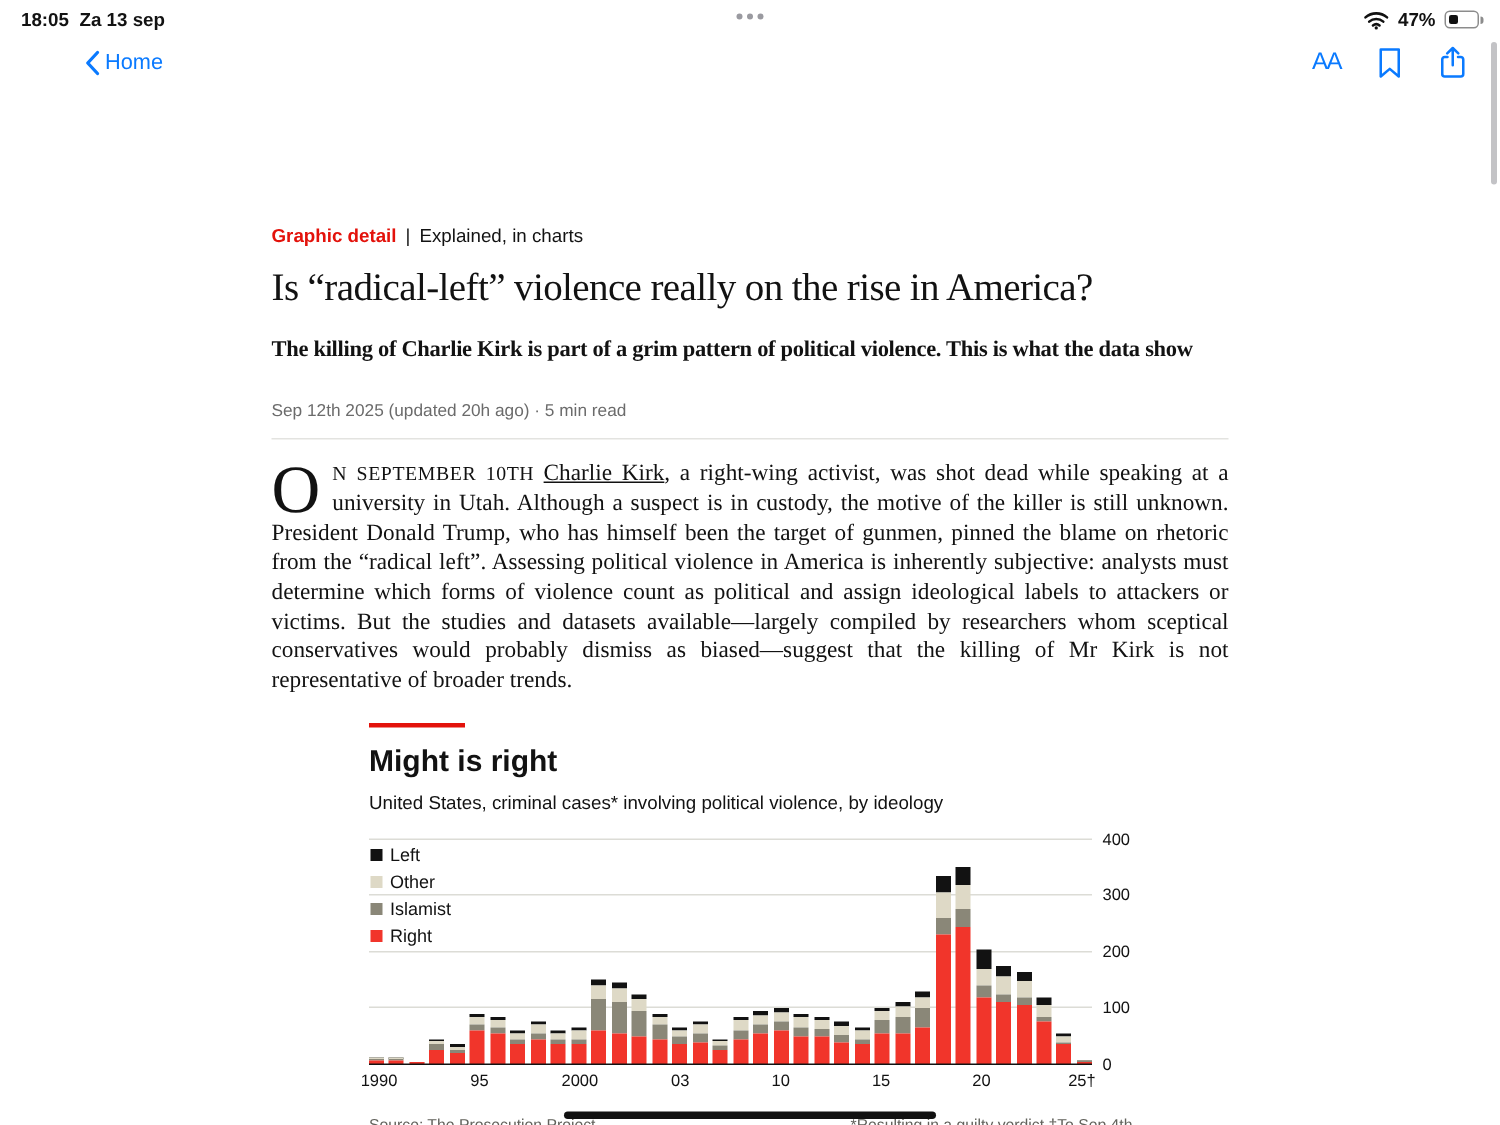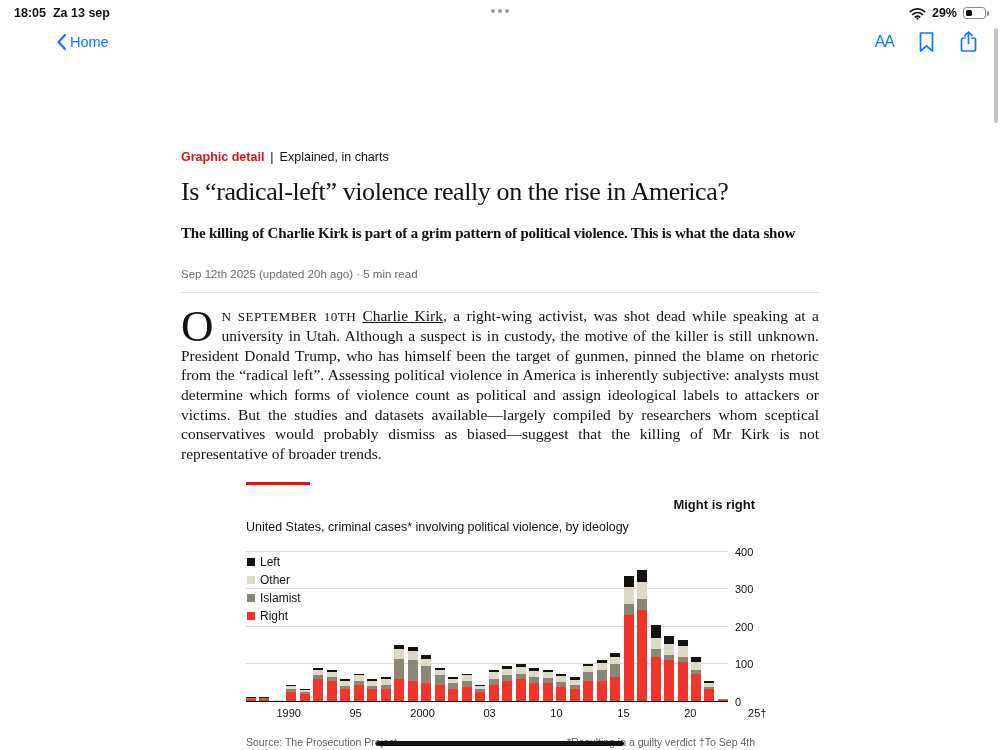--- a/index.html
+++ b/index.html
@@ -41,31 +41,31 @@
     margin:0 0 26px;font-weight:700;white-space:nowrap;}
   .dateline{font-size:11.5px;color:#6b6b6b;margin-bottom:12px;}
   .rule{border-top:1px solid #e3e3e0;margin-bottom:13px;}
   .body-text{font-family:"Liberation Serif",serif;font-size:15.5px;line-height:1.27;text-align:justify;margin:0;}
   .dropcap{float:left;font-size:45px;line-height:37px;padding:2px 8px 0 0;}
   .lead-caps{font-size:13.2px;letter-spacing:.4px;}
   .body-link{color:#121212;text-decoration:underline;cursor:pointer;}
   
   .chart-block{margin:18px 0 0 65px;width:509px;}
   .chart-accent{width:64px;height:3px;background:#e3120b;margin-bottom:12px;}
-  .chart-title{font-size:13px;font-weight:700;margin:0 0 8px;text-align:right;}
+  .chart-title{font-size:20px;font-weight:700;margin:0 0 8px;}
   .chart-subtitle{font-size:12.5px;margin:0 0 18px;}
   .plot{position:relative;width:482px;height:150px;}
   .gridline{position:absolute;left:0;right:0;height:1px;background:#dcdcd6;z-index:1;}
   .gridline.zero{background:#121212;z-index:3;}
   .y-label{position:absolute;left:489px;width:28px;font-size:11px;color:#121212;z-index:4;}
   .bars{position:absolute;left:0;right:0;bottom:0;top:0;display:flex;
     align-items:flex-end;justify-content:space-between;z-index:2;}
   .bar{width:10px;display:flex;flex-direction:column-reverse;}
   .seg{width:100%;}
-  .x-labels{position:relative;height:15px;margin-top:5px;width:482px;margin-left:36px;}
+  .x-labels{position:relative;height:15px;margin-top:5px;width:482px;}
   .x-label{position:absolute;top:0;font-size:11px;transform:translateX(-50%);white-space:nowrap;}
   .legend{position:absolute;left:1px;top:3px;display:flex;flex-direction:column;gap:4px;z-index:4;}
   .legend-item{display:flex;align-items:center;gap:5px;font-size:12px;}
   .swatch{width:8px;height:8px;display:inline-block;}
   .chart-footer{display:flex;justify-content:space-between;width:509px;margin-top:14px;
     font-size:10.5px;color:#62625c;}
   
   .home-indicator{position:absolute;left:50%;bottom:4px;transform:translateX(-50%);
     width:248px;height:5px;border-radius:3px;background:#111;cursor:grab;}
 </style>
@@ -84,21 +84,21 @@
   </div>
   <div class="sb-right">
     <span style="display:flex;">
       <svg width="17" height="13" viewBox="0 0 17 13" fill="none">
         <path d="M1.3 4.6a11 11 0 0 1 14.4 0" stroke="#111" stroke-width="1.7" stroke-linecap="round"></path>
         <path d="M3.8 7.4a7.2 7.2 0 0 1 9.4 0" stroke="#111" stroke-width="1.7" stroke-linecap="round"></path>
         <path d="M6.3 10a3.4 3.4 0 0 1 4.4 0" stroke="#111" stroke-width="1.7" stroke-linecap="round"></path>
         <circle cx="8.5" cy="11.6" r="1.1" fill="#111"></circle>
       </svg>
     </span>
-    <span>29%</span>
+    <span>47%</span>
     <span class="battery">
       <span class="battery-fill"></span>
       <span class="battery-nub"></span>
     </span>
   </div>
 </div>
 
 <div class="nav-bar">
   <div class="back">
     <span style="display:flex;">

